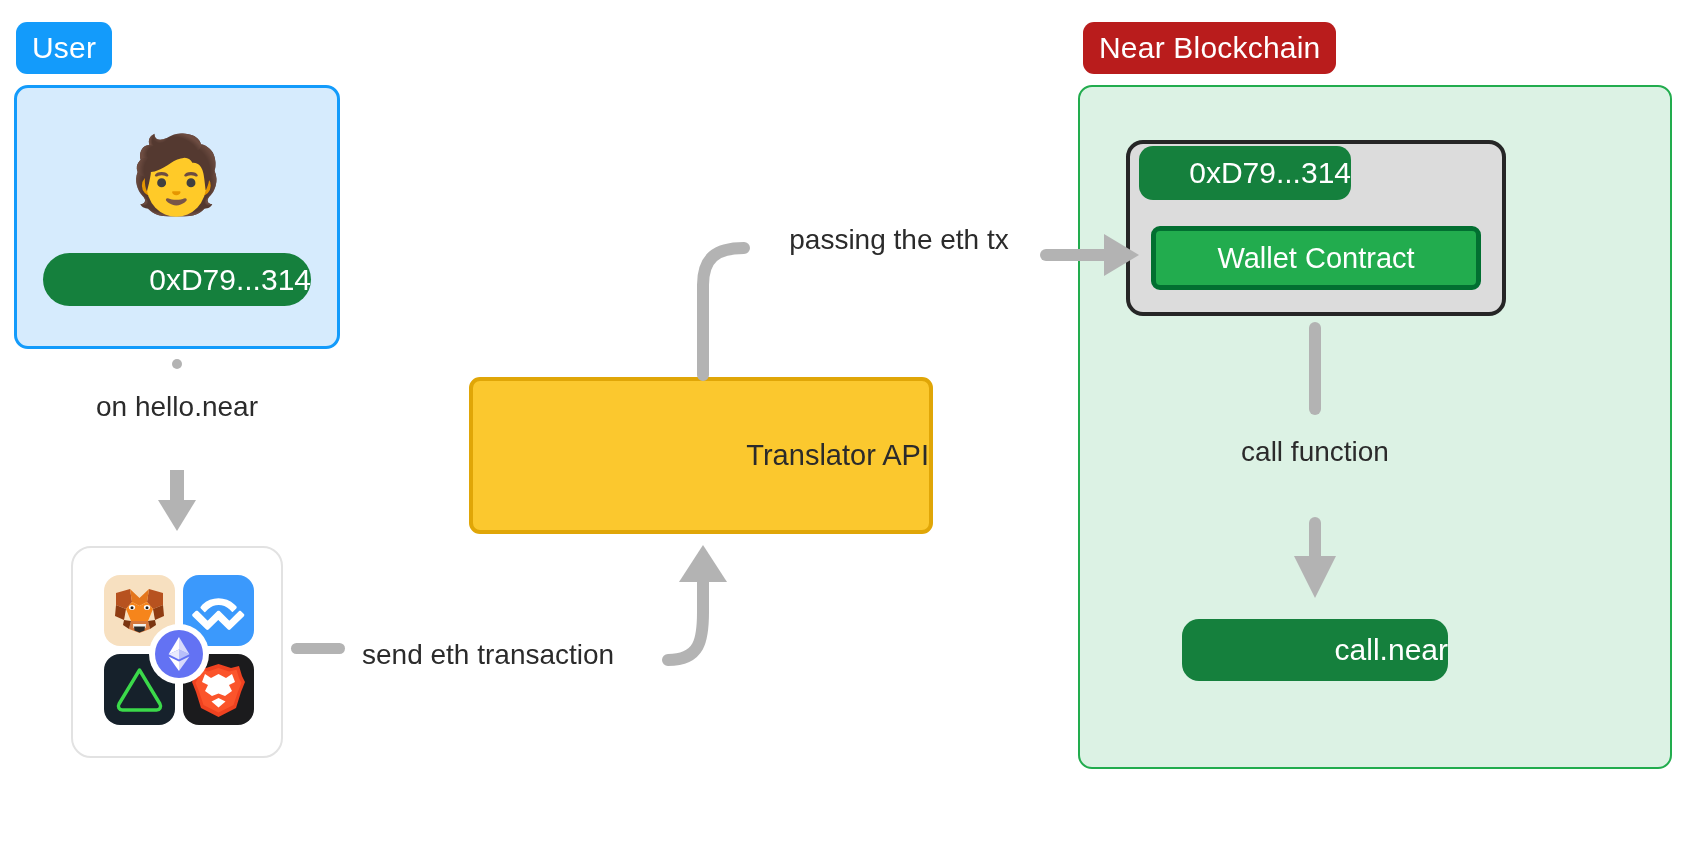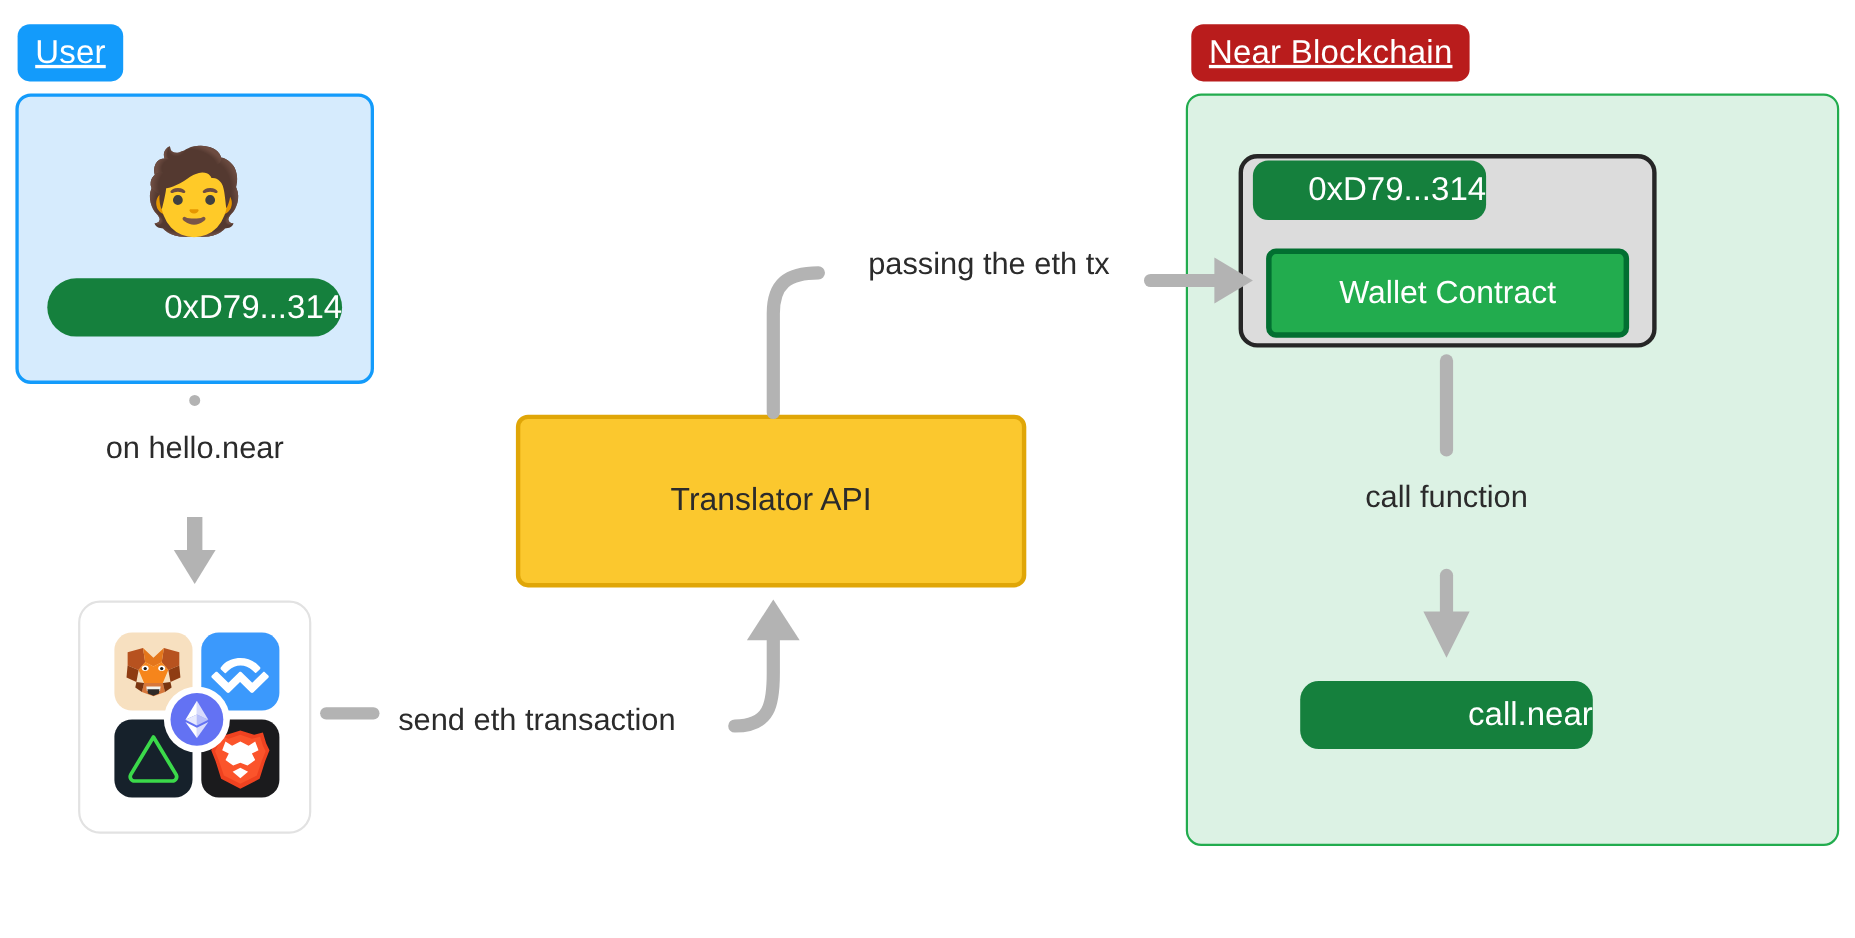--- a/index.html
+++ b/index.html
@@ -26,21 +26,20 @@
     align-items: center;
     justify-content: center;
     color: #ffffff;
     font-size: 30px;
     letter-spacing: 0.2px;
     border-radius: 11px;
     padding: 0 16px;
     height: 52px;
     box-sizing: border-box;
     white-space: nowrap;
-    text-decoration: underline;
   }
   #pill-user {
     left: 16px;
     top: 22px;
     background: #139bfb;
   }
   #pill-near {
     left: 1083px;
     top: 22px;
     background: #b91c1c;
@@ -186,21 +185,21 @@
     left: 469px;
     top: 377px;
     width: 464px;
     height: 157px;
     box-sizing: border-box;
     background: #fbc82e;
     border: 4px solid #e0a607;
     border-radius: 11px;
     display: flex;
     align-items: center;
-    justify-content: center;
+    justify-content: flex-end;
     font-size: 29px;
     color: #2b2b2b;
   }
 
   
   #wallet-panel {
     position: absolute;
     left: 1126px;
     top: 140px;
     width: 380px;
@@ -208,21 +207,21 @@
     box-sizing: border-box;
     background: #dcdcdc;
     border: 4px solid #262626;
     border-radius: 17px;
   }
   #wallet-contract {
     position: absolute;
     left: 1151px;
     top: 226px;
     width: 330px;
-    height: 81px;
+    height: 64px;
     box-sizing: border-box;
     background: #22ac4e;
     border: 5px solid #026f31;
     border-radius: 9px;
     display: flex;
     align-items: center;
     justify-content: center;
     color: #ffffff;
     font-size: 29px;
     z-index: 3;

